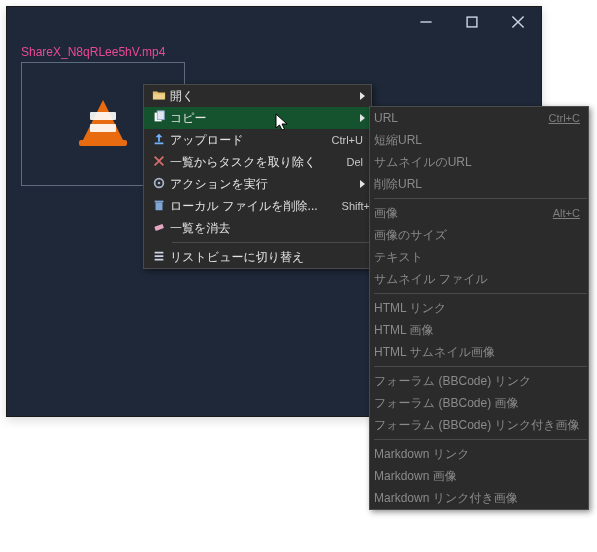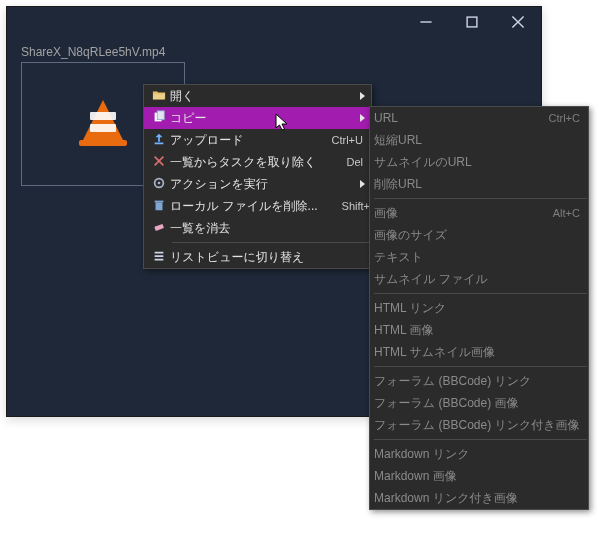--- a/index.html
+++ b/index.html
@@ -30,21 +30,21 @@
     display: flex;
     align-items: center;
     justify-content: center;
     color: #cfd6e4;
   }
   .tbtn svg { display:block; }
 
   .filename {
     position: absolute;
     left: 14px; top: 38px;
-    color: #a3a3a3;
+    color: #ec4899;
     font-size: 12px;
   }
   .thumb {
     position: absolute;
     left: 14px; top: 55px;
     width: 164px; height: 124px;
     border: 1px solid #5f6b7e;
     background: #1e2838;
     display: flex;
     align-items: center;
@@ -84,30 +84,30 @@
     color: #e4e4e4;
   }
   .menu .item {
     display: flex;
     align-items: center;
     height: 22px;
     padding: 0 8px 0 4px;
     white-space: nowrap;
     position: relative;
   }
-  .menu .item.hl { background: #a21caf; }
+  .menu .item.hl { background: #14532d; }
   .menu .item.disabled { color: #8a8a8a; }
   .menu .gutter {
     width: 22px;
     display:flex; align-items:center; justify-content:center;
     flex: 0 0 22px;
   }
   .menu .lbl { flex: 1 1 auto; padding-right: 24px; }
   .menu .accel { color: #c8c8c8; font-size: 11px; }
-  .menu .item.disabled .accel { color: #7e7e7e; }
+  .menu .item.disabled .accel { color: #7e7e7e; text-decoration: underline; }
   .menu .arrow {
     position:absolute; right:6px; top:50%;
     transform: translateY(-50%);
     width:0;height:0;
     border-top:4px solid transparent;
     border-bottom:4px solid transparent;
     border-left:5px solid #e4e4e4;
   }
   .menu .sep {
     height:1px; background:#4a4a4a; margin:3px 1px 3px 28px;

